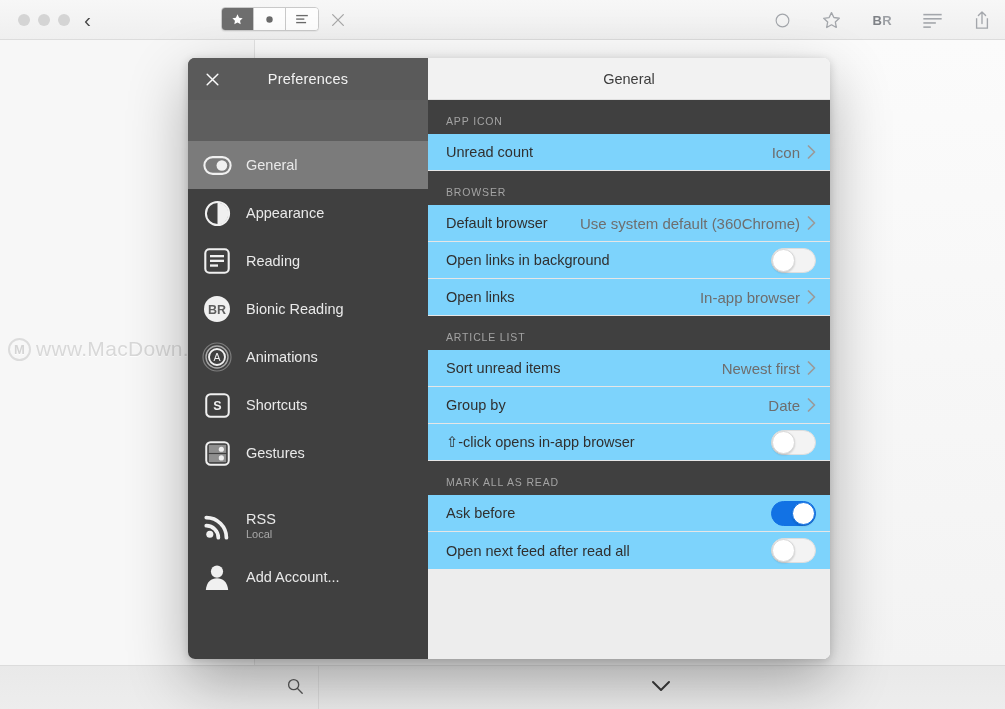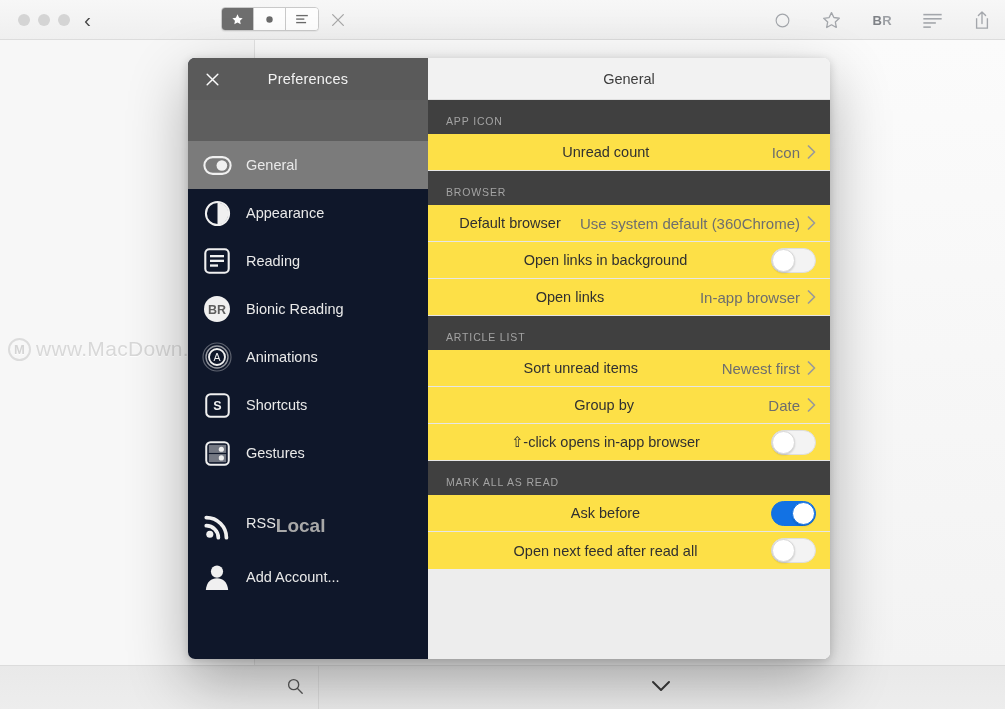--- a/index.html
+++ b/index.html
@@ -108,21 +108,21 @@
     border-radius: 7px;
     overflow: hidden;
     display: flex;
     box-shadow: 0 22px 60px rgba(0,0,0,.30), 0 2px 10px rgba(0,0,0,.18);
     z-index: 10;
   }
 
   
   .side {
     width: 240px; flex: 0 0 240px;
-    background: #0f172a;
+    background: #404040;
     display: flex; flex-direction: column;
     position: relative;
   }
   .side-head {
     height: 42px; flex: 0 0 42px;
     display: flex; align-items: center;
     position: relative;
     background: #5a5a5a;
   }
   .side-close {
@@ -143,23 +143,23 @@
     color: #e9e9e9; font-size: 14.5px;
   }
   .side-item.active { background: #7b7b7b; }
   .side-ico {
     width: 30px; height: 30px; flex: 0 0 30px;
     display: flex; align-items: center; justify-content: center;
     color: #f0f0f0;
   }
   .side-item.stack { height: 54px; align-items: center; }
   .side-sub {
-    display: flex; flex-direction: row; justify-content: center; line-height: 1.25;
-  }
-  .side-sub .sub { font-size: 19px; color: #a8a8a8; font-weight: bold; }
+    display: flex; flex-direction: column; justify-content: center; line-height: 1.25;
+  }
+  .side-sub .sub { font-size: 11px; color: #a8a8a8; }
   .side-spacer { height: 22px; }
 
   
   .content {
     flex: 1; background: #f7f7f7;
     display: flex; flex-direction: column;
   }
   .content-head {
     height: 42px; flex: 0 0 42px;
     background: #f2f2f2;
@@ -170,26 +170,25 @@
   .content-body { flex: 1; background: #ededed; overflow: hidden; }
 
   .sec-head {
     height: 34px; display: flex; align-items: flex-end;
     padding: 0 0 7px 18px;
     background: #404040;
     color: #a3a3a3; font-size: 10.5px;
     letter-spacing: .85px;
   }
   .row {
-    height: 37px; background: #fde047;
+    height: 37px; background: #7dd3fc;
     display: flex; align-items: center;
-    padding: 0 14px 0 12px;
+    padding: 0 14px 0 18px;
     border-bottom: 1px solid #e6e6e6;
     position: relative;
-    text-align: center;
   }
   .row:last-of-type { border-bottom: none; }
   .row .label { color: #303030; font-size: 14.5px; flex: 1; white-space: nowrap; }
   .row .value {
     color: #6e6e6e; font-size: 15px; margin-right: 7px; white-space: nowrap;
   }
   .chev-r { color: #9a9a9a; font-size: 15px; line-height: 1; display: flex; align-items: center; }
 
   .toggle {
     width: 45px; height: 25px; border-radius: 13px;

